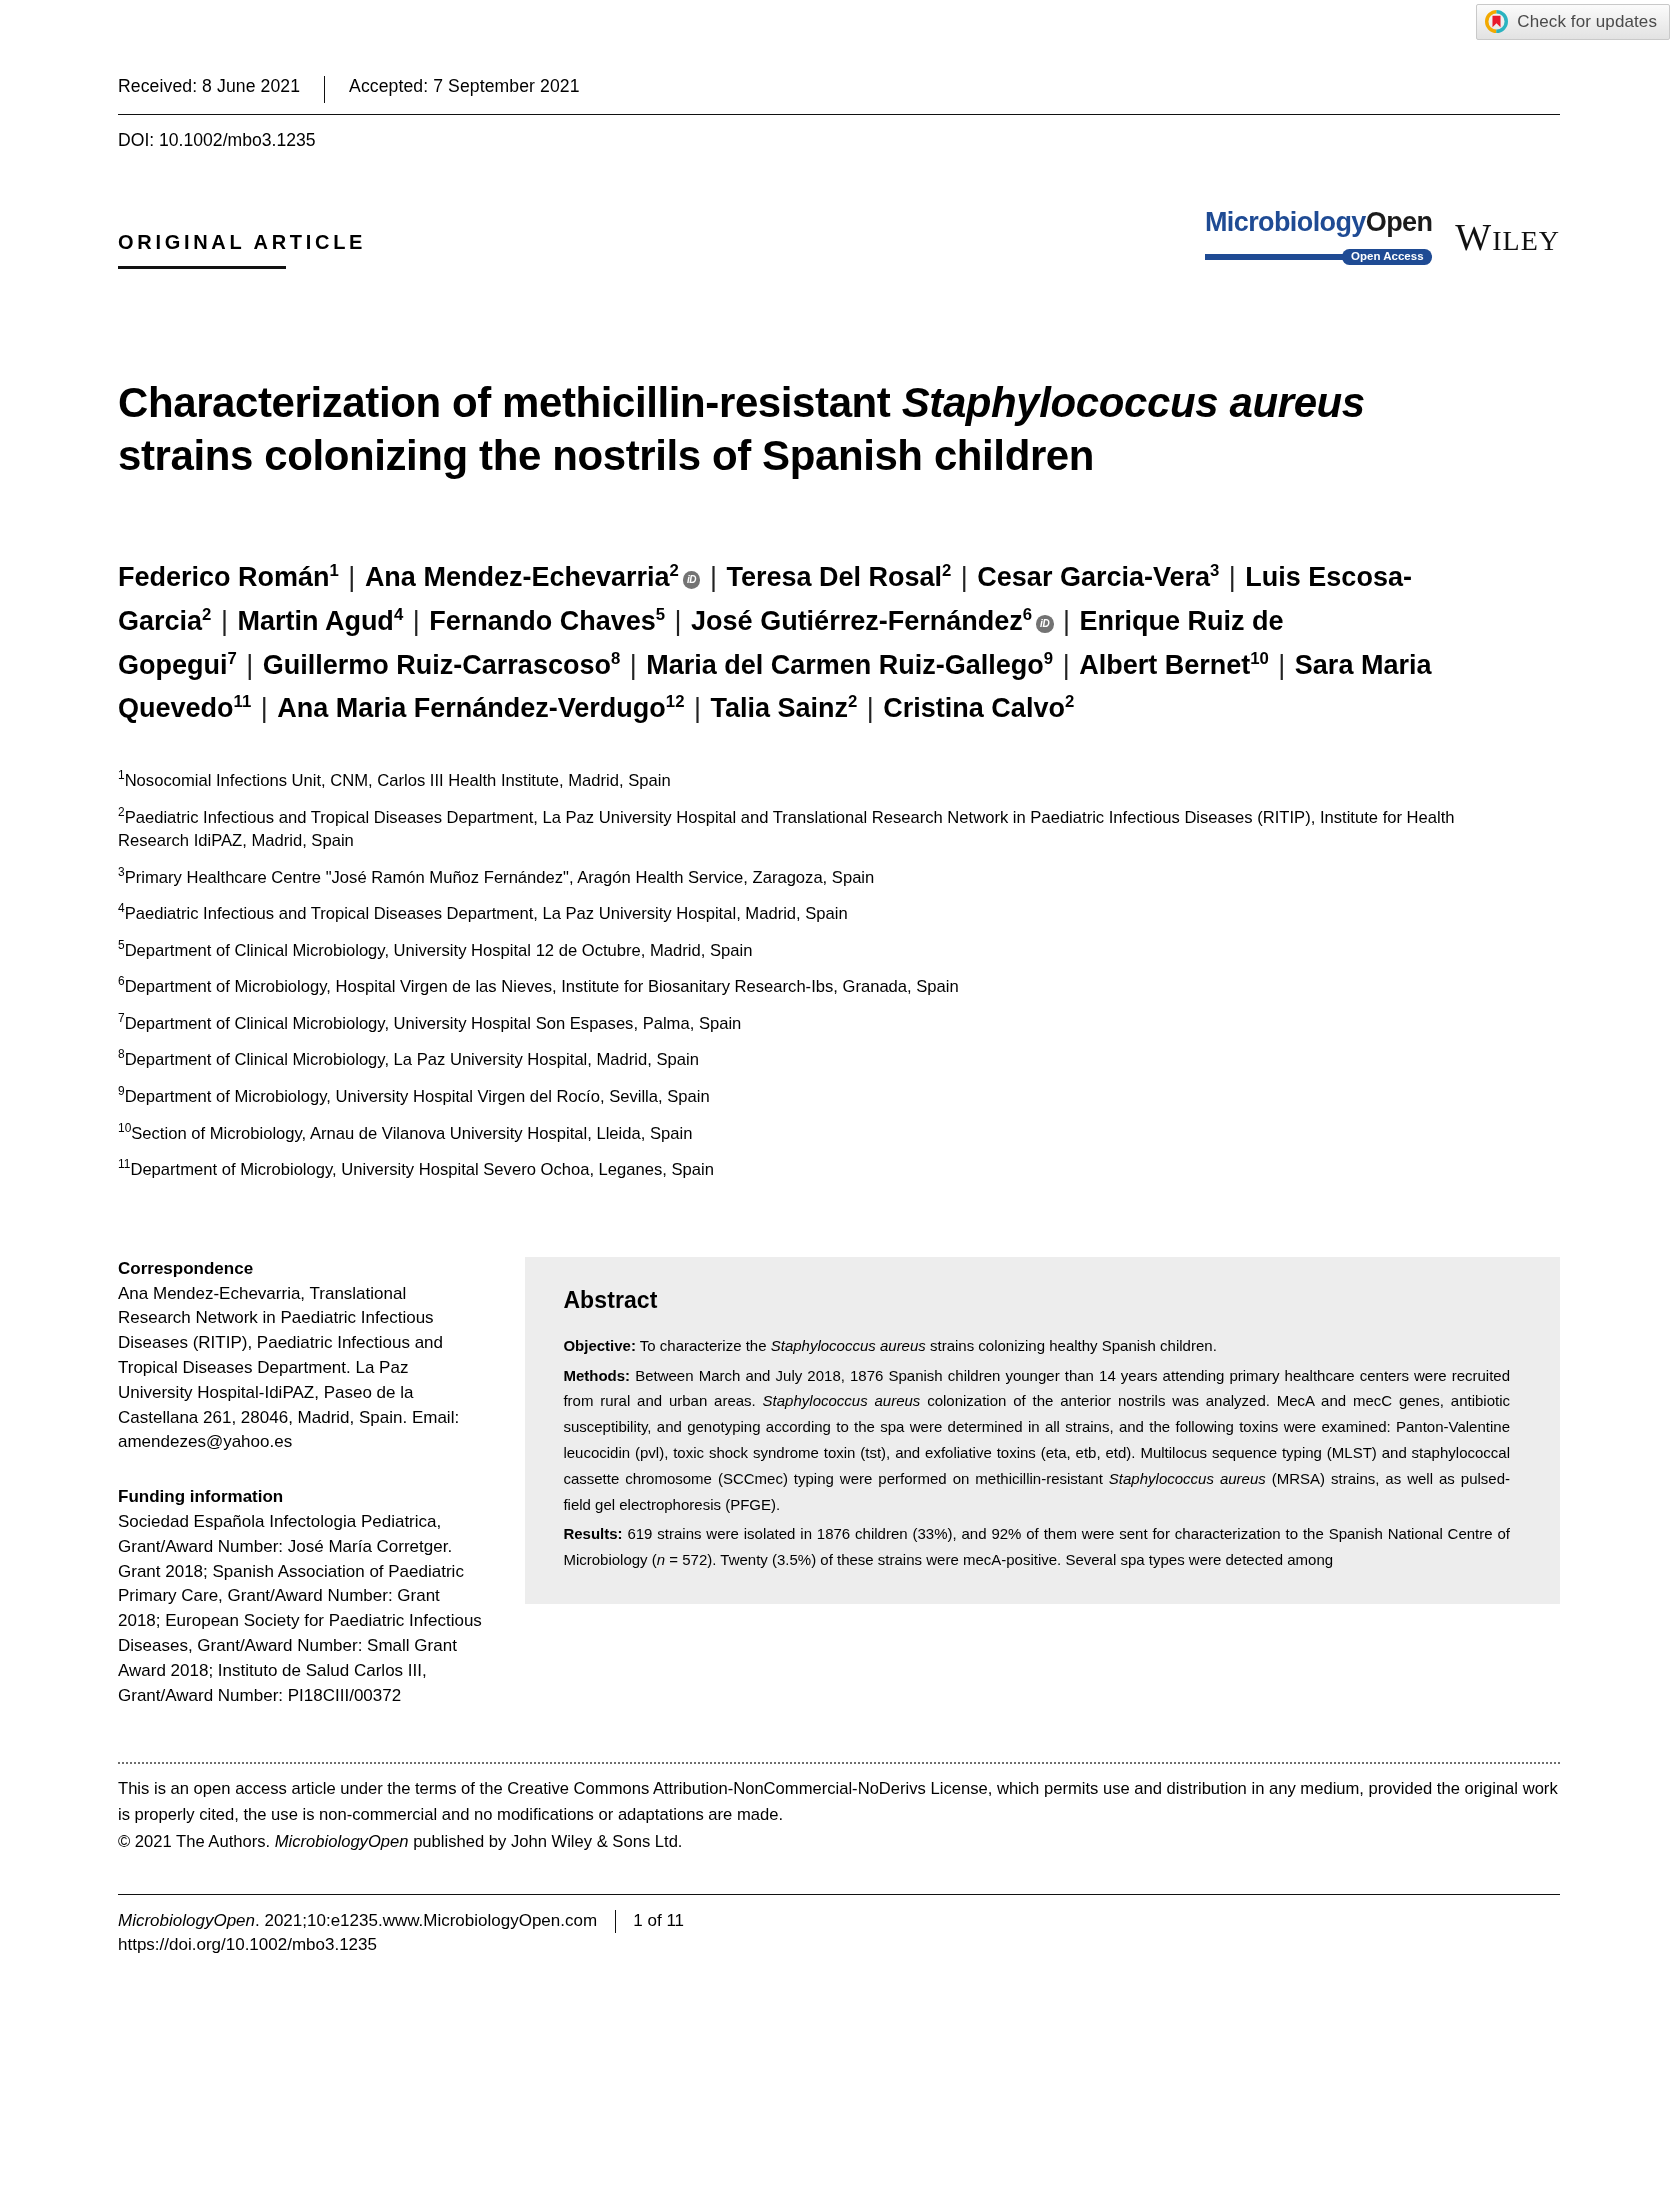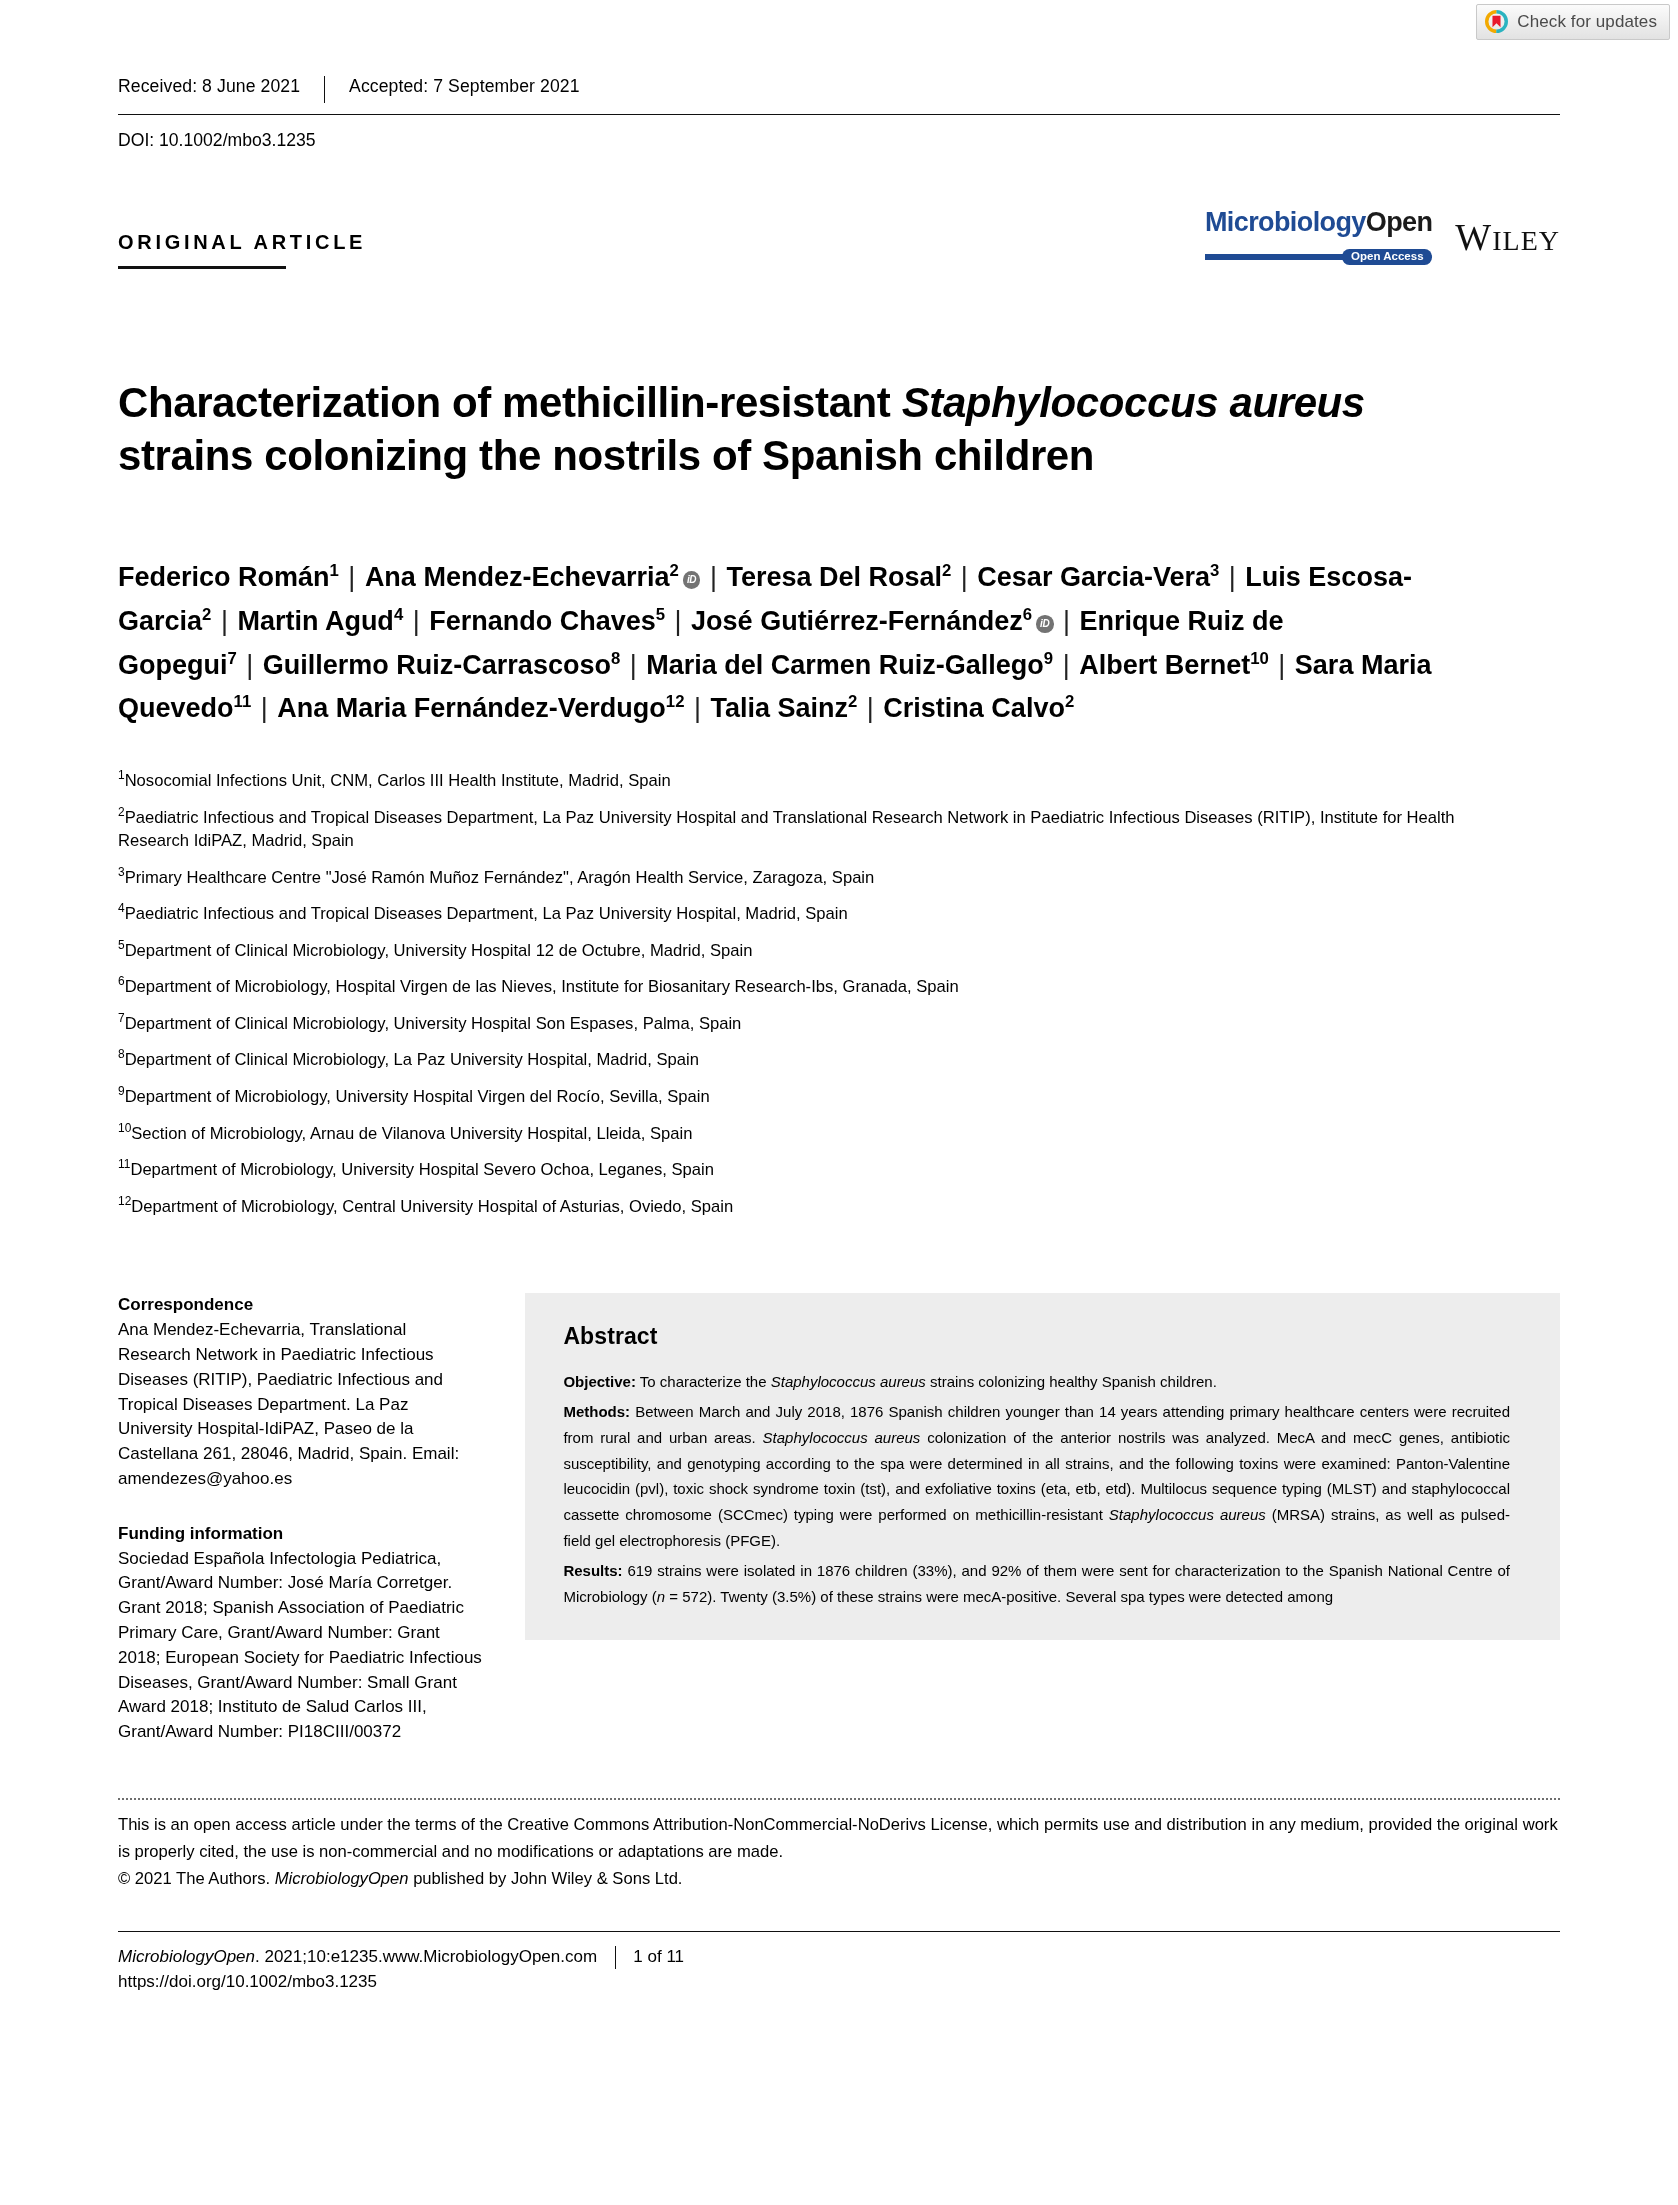--- a/index.html
+++ b/index.html
@@ -337,21 +337,20 @@
       <div class="affil"><sup>2</sup><span>Paediatric Infectious and Tropical Diseases Department, La Paz University Hospital and Translational Research Network in Paediatric Infectious Diseases (RITIP), Institute for Health Research IdiPAZ, Madrid, Spain</span></div>
       <div class="affil"><sup>3</sup><span>Primary Healthcare Centre "José Ramón Muñoz Fernández", Aragón Health Service, Zaragoza, Spain</span></div>
       <div class="affil"><sup>4</sup><span>Paediatric Infectious and Tropical Diseases Department, La Paz University Hospital, Madrid, Spain</span></div>
       <div class="affil"><sup>5</sup><span>Department of Clinical Microbiology, University Hospital 12 de Octubre, Madrid, Spain</span></div>
       <div class="affil"><sup>6</sup><span>Department of Microbiology, Hospital Virgen de las Nieves, Institute for Biosanitary Research-Ibs, Granada, Spain</span></div>
       <div class="affil"><sup>7</sup><span>Department of Clinical Microbiology, University Hospital Son Espases, Palma, Spain</span></div>
       <div class="affil"><sup>8</sup><span>Department of Clinical Microbiology, La Paz University Hospital, Madrid, Spain</span></div>
       <div class="affil"><sup>9</sup><span>Department of Microbiology, University Hospital Virgen del Rocío, Sevilla, Spain</span></div>
       <div class="affil"><sup>10</sup><span>Section of Microbiology, Arnau de Vilanova University Hospital, Lleida, Spain</span></div>
       <div class="affil"><sup>11</sup><span>Department of Microbiology, University Hospital Severo Ochoa, Leganes, Spain</span></div>
-      <div class="affil"><sup>12</sup><span>Department of Microbiology, Central University Hospital of Asturias, Oviedo, Spain</span></div>
     </div>
 
   <div class="lower">
 
     <div class="col-left">
       <div class="block-body">
         <div class="block-head">Correspondence</div>
         <div>Ana Mendez-Echevarria, Translational Research Network in Paediatric Infectious Diseases (RITIP), Paediatric Infectious and Tropical Diseases Department. La Paz University Hospital-IdiPAZ, Paseo de la Castellana 261, 28046, Madrid, Spain. Email: amendezes@yahoo.es</div>
       </div>
       <div class="block-body">

